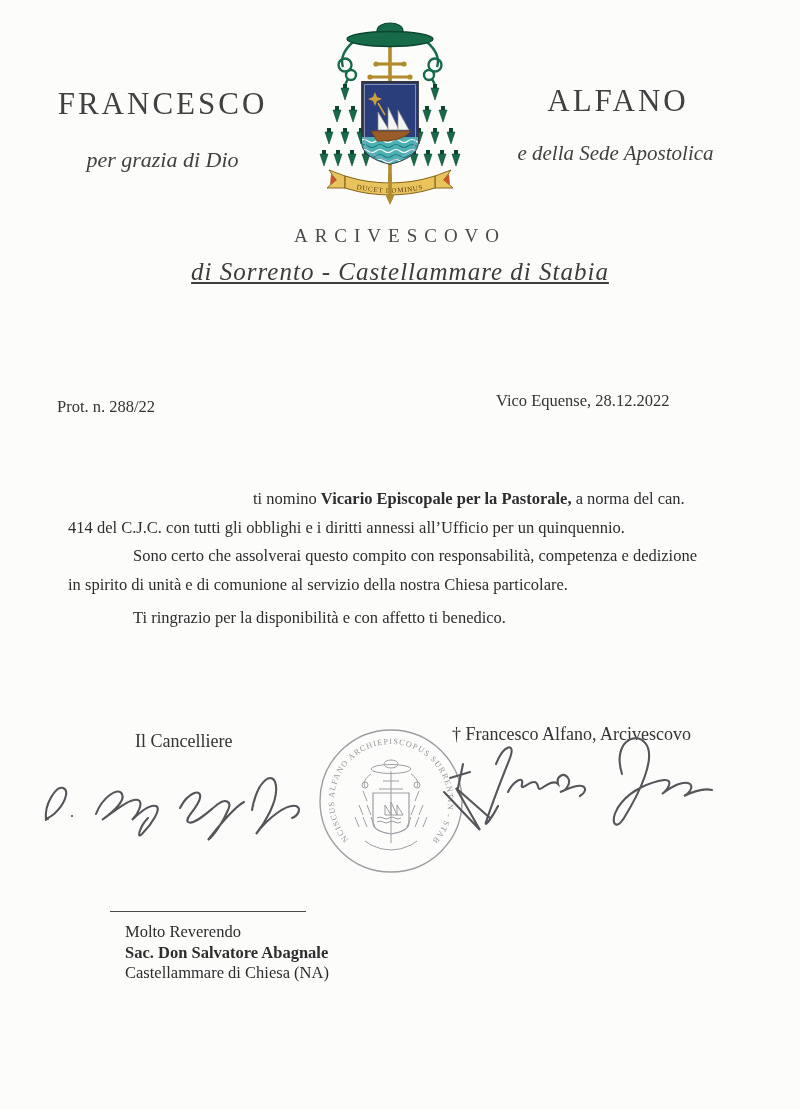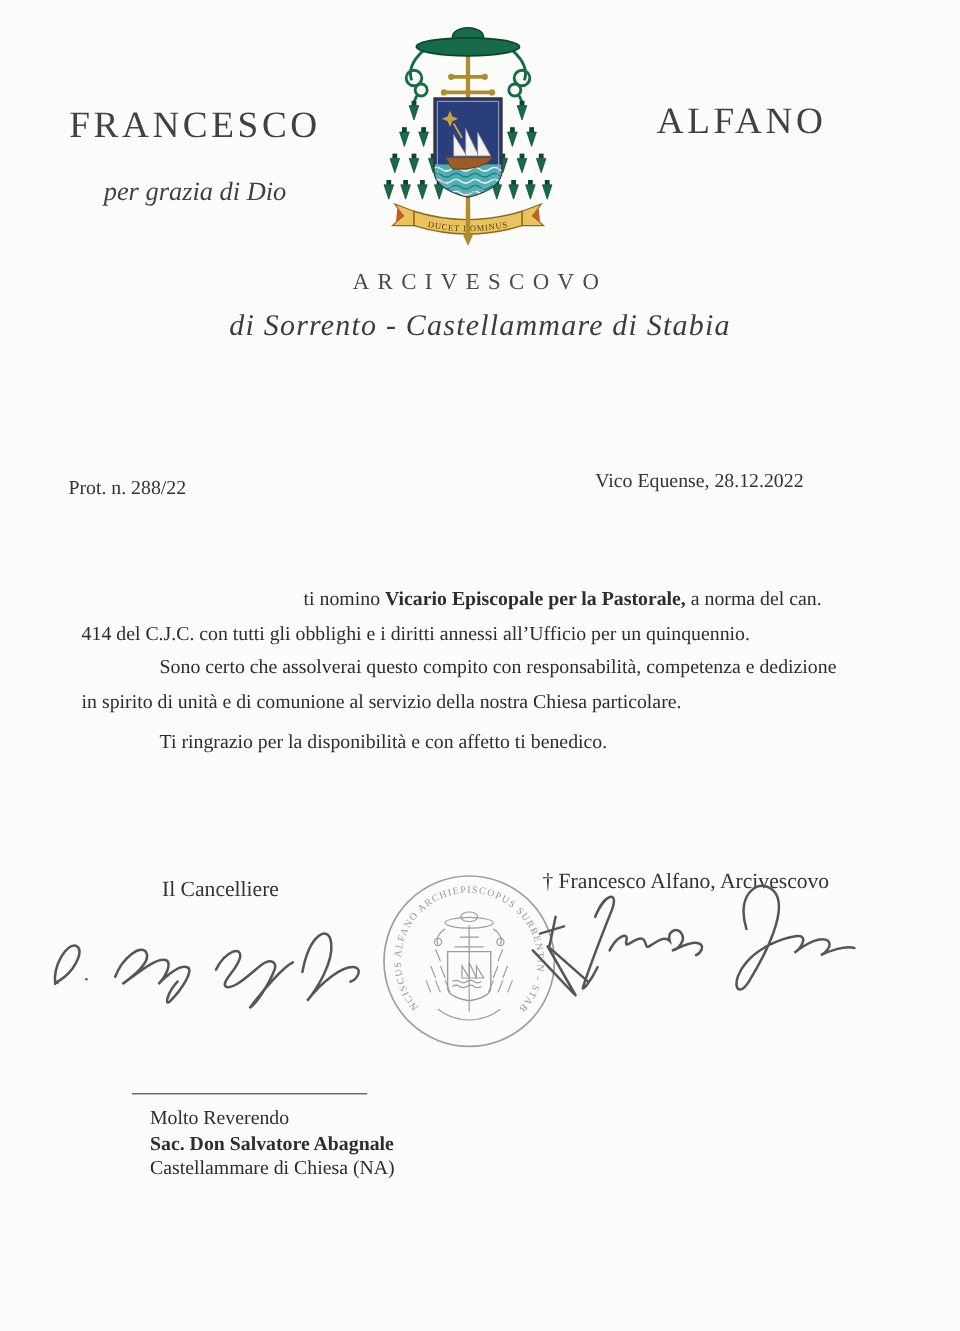--- a/index.html
+++ b/index.html
@@ -29,20 +29,21 @@
   .recipient{font-size:16.5px;line-height:20.5px;color:#2d2d2d;}
 </style>
 </head>
 <body>
 
 <div class="page">
 
   <div class="abs lh-sub" style="left:55px;top:147px;width:215px;">per grazia di Dio</div>
   <div class="abs lh-name" style="left:55px;top:86px;width:215px;">FRANCESCO</div>
   <div class="abs lh-name" style="left:518px;top:83px;width:200px;">ALFANO</div>
+  <div class="abs lh-sub" style="left:503px;top:141px;width:225px;font-size:21px;">e della Sede Apostolica</div>
 
   <svg class="abs" style="left:315px;top:14px;" width="150" height="192" viewBox="0 0 150 192">
 
     <g stroke="#176b49" stroke-width="2.4" fill="none">
       <path d="M38,28 C29,36 25,44 28,53"></path>
       <circle cx="30" cy="51" r="6.5"></circle>
       <circle cx="36" cy="61" r="5"></circle>
       <path d="M33,65 C31,68 30,70 30,73"></path>
       <path d="M112,28 C121,36 125,44 122,53"></path>
       <circle cx="120" cy="51" r="6.5"></circle>
@@ -139,21 +140,21 @@
         </defs>
       <text font-size="7" fill="#5a3a10" letter-spacing="0.8" font-family="Liberation Serif, serif">
         <textPath href="#mottoPath" startOffset="50%" text-anchor="middle">DUCET DOMINUS</textPath>
       </text>
       <line x1="75" y1="160" x2="75" y2="182" stroke="#b08c2e" stroke-width="3.6"></line>
       <polygon points="71,181 79,181 75,190" fill="#b08c2e"></polygon>
     </g>
   </svg>
 
   <div class="abs arch-title" style="left:0;top:225px;">ARCIVESCOVO</div>
-  <div class="abs arch-subtitle" style="left:0;top:258px;">di Sorrento - Castellammare di Stabia</div>
+  <div class="abs arch-subtitle" style="left:0;top:258px;text-decoration:underline;">di Sorrento - Castellammare di Stabia</div>
 
   <div class="abs meta" style="left:57px;top:397px;">Prot. n. 288/22</div>
   <div class="abs meta" style="left:496px;top:391px;">Vico Equense, 28.12.2022</div>
 
   <div class="abs body-block" style="left:68px;top:485px;">
     <div class="indent2"><span>ti nomino </span><span class="bold">Vicario Episcopale per la Pastorale,</span><span> a norma del can.</span></div>
     <div>414 del C.J.C. con tutti gli obblighi e i diritti annessi all’Ufficio per un quinquennio.</div>
     <div class="indent1">Sono certo che assolverai questo compito con responsabilità, competenza e dedizione</div>
     <div>in spirito di unità e di comunione al servizio della nostra Chiesa particolare.</div>
     <div class="indent1" style="margin-top:5px;">Ti ringrazio per la disponibilità e con affetto ti benedico.</div>

